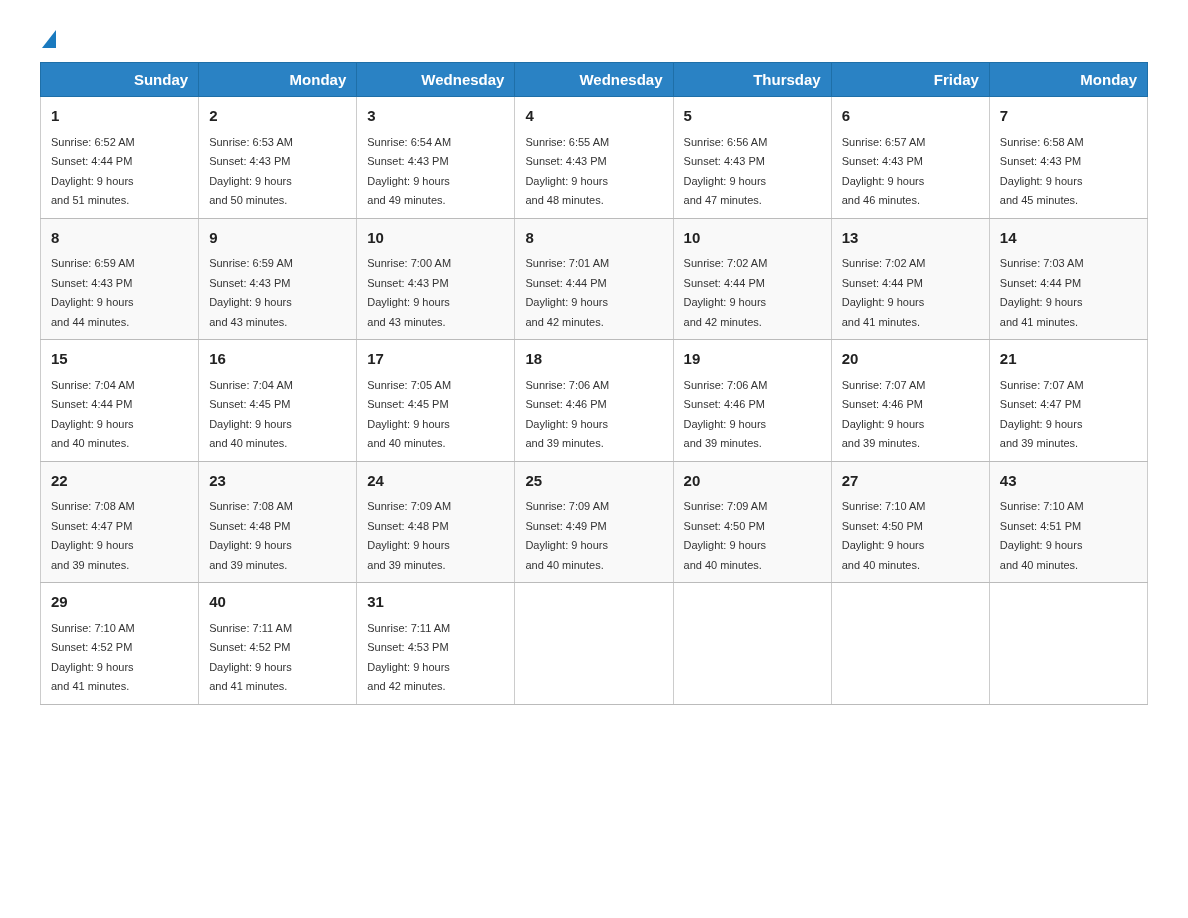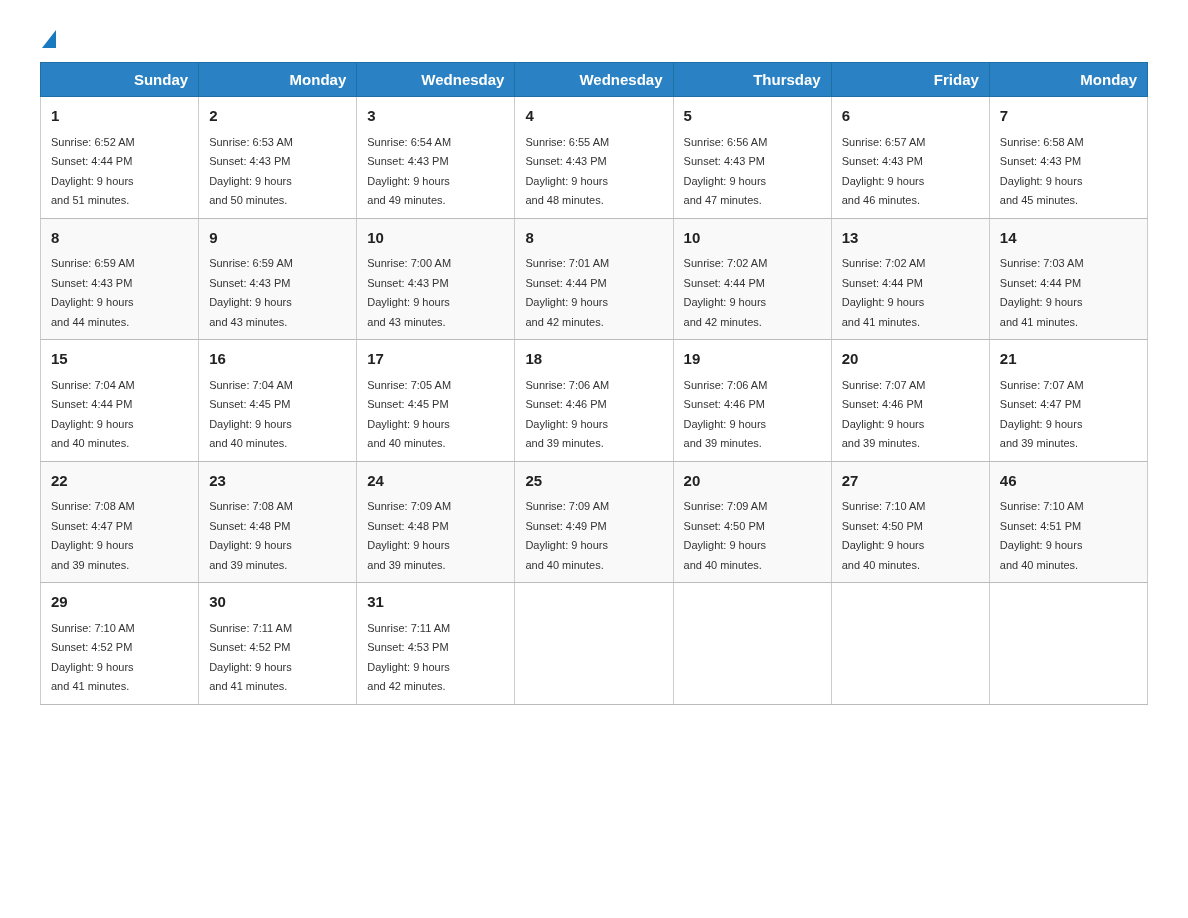--- a/index.html
+++ b/index.html
@@ -190,27 +190,27 @@
         <td><span class="day-number">23</span>
 <span class="day-info">Sunrise: 7:08 AM<br>Sunset: 4:48 PM<br>Daylight: 9 hours<br>and 39 minutes.</span></td>
         <td><span class="day-number">24</span>
 <span class="day-info">Sunrise: 7:09 AM<br>Sunset: 4:48 PM<br>Daylight: 9 hours<br>and 39 minutes.</span></td>
         <td><span class="day-number">25</span>
 <span class="day-info">Sunrise: 7:09 AM<br>Sunset: 4:49 PM<br>Daylight: 9 hours<br>and 40 minutes.</span></td>
         <td><span class="day-number">20</span>
 <span class="day-info">Sunrise: 7:09 AM<br>Sunset: 4:50 PM<br>Daylight: 9 hours<br>and 40 minutes.</span></td>
         <td><span class="day-number">27</span>
 <span class="day-info">Sunrise: 7:10 AM<br>Sunset: 4:50 PM<br>Daylight: 9 hours<br>and 40 minutes.</span></td>
-        <td><span class="day-number">46</span>
+        <td><span class="day-number">43</span>
 <span class="day-info">Sunrise: 7:10 AM<br>Sunset: 4:51 PM<br>Daylight: 9 hours<br>and 40 minutes.</span></td>
       </tr>
       <tr>
         <td><span class="day-number">29</span>
 <span class="day-info">Sunrise: 7:10 AM<br>Sunset: 4:52 PM<br>Daylight: 9 hours<br>and 41 minutes.</span></td>
-        <td><span class="day-number">30</span>
+        <td><span class="day-number">40</span>
 <span class="day-info">Sunrise: 7:11 AM<br>Sunset: 4:52 PM<br>Daylight: 9 hours<br>and 41 minutes.</span></td>
         <td><span class="day-number">31</span>
 <span class="day-info">Sunrise: 7:11 AM<br>Sunset: 4:53 PM<br>Daylight: 9 hours<br>and 42 minutes.</span></td>
         <td class="empty-cell"></td>
         <td class="empty-cell"></td>
         <td class="empty-cell"></td>
         <td class="empty-cell"></td>
       </tr>
     </tbody>
 </table>

